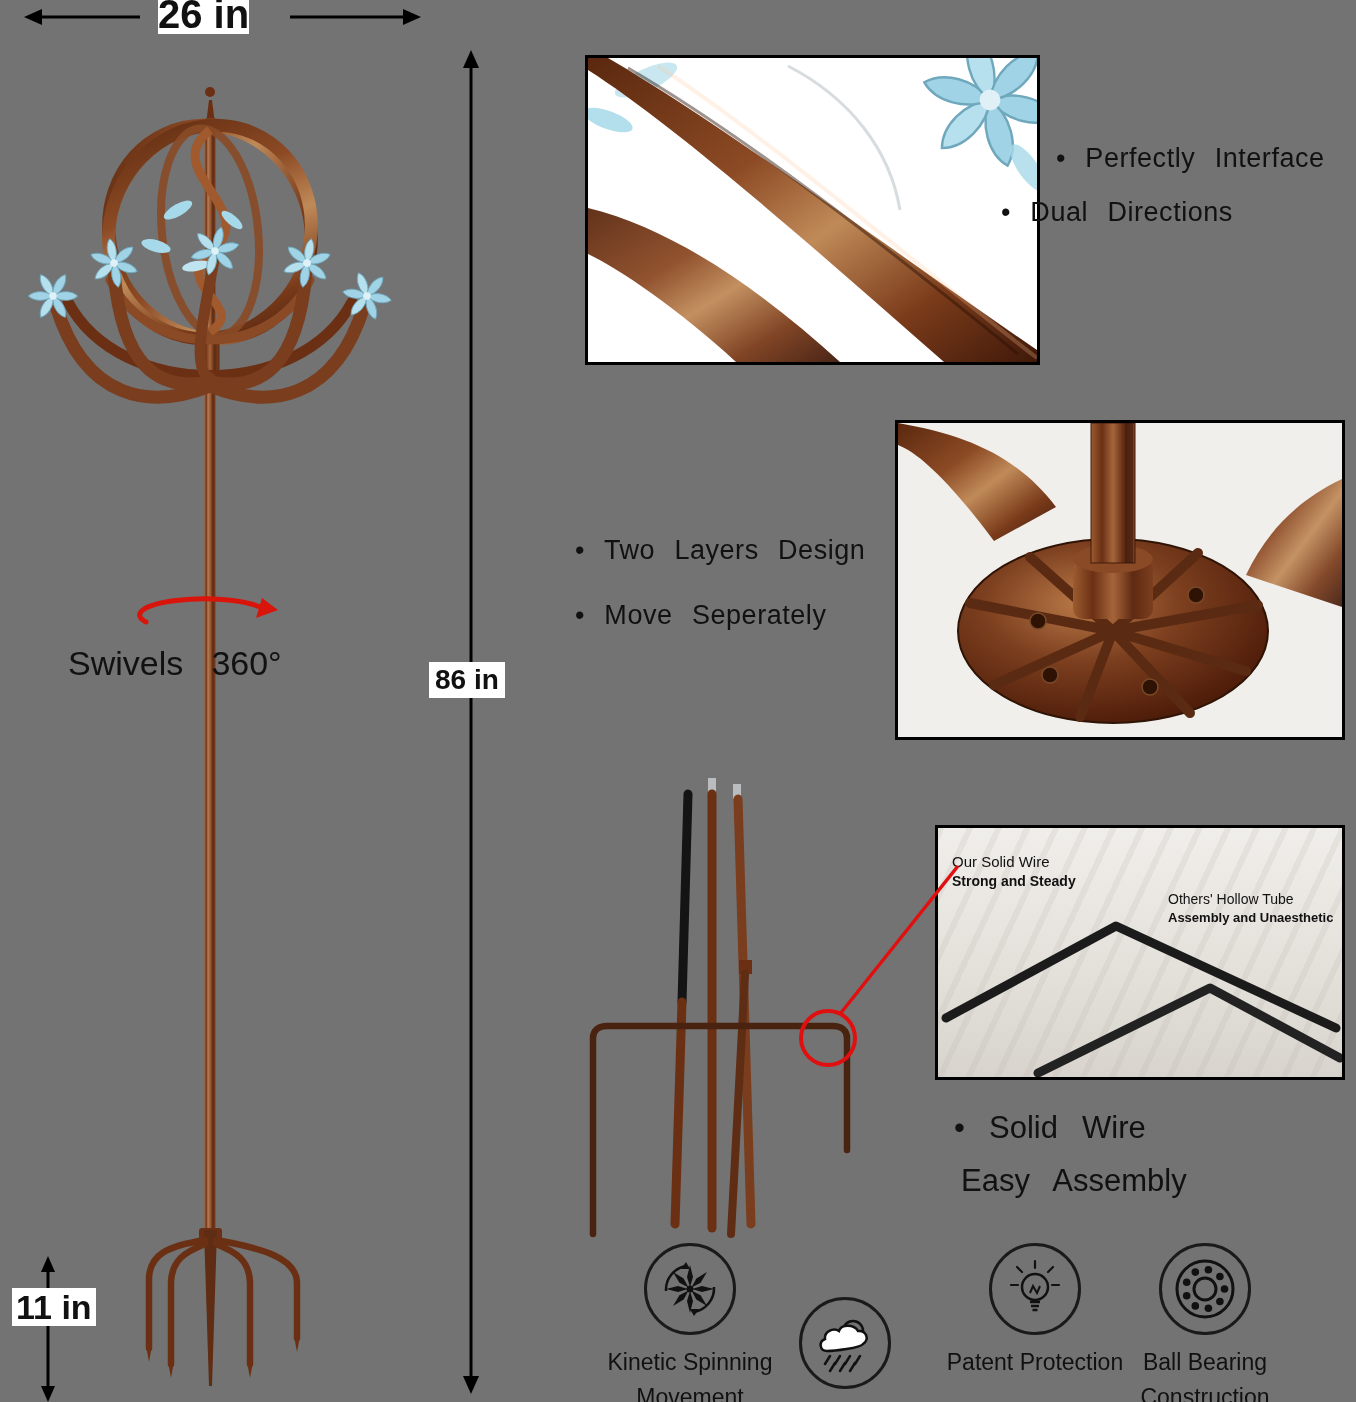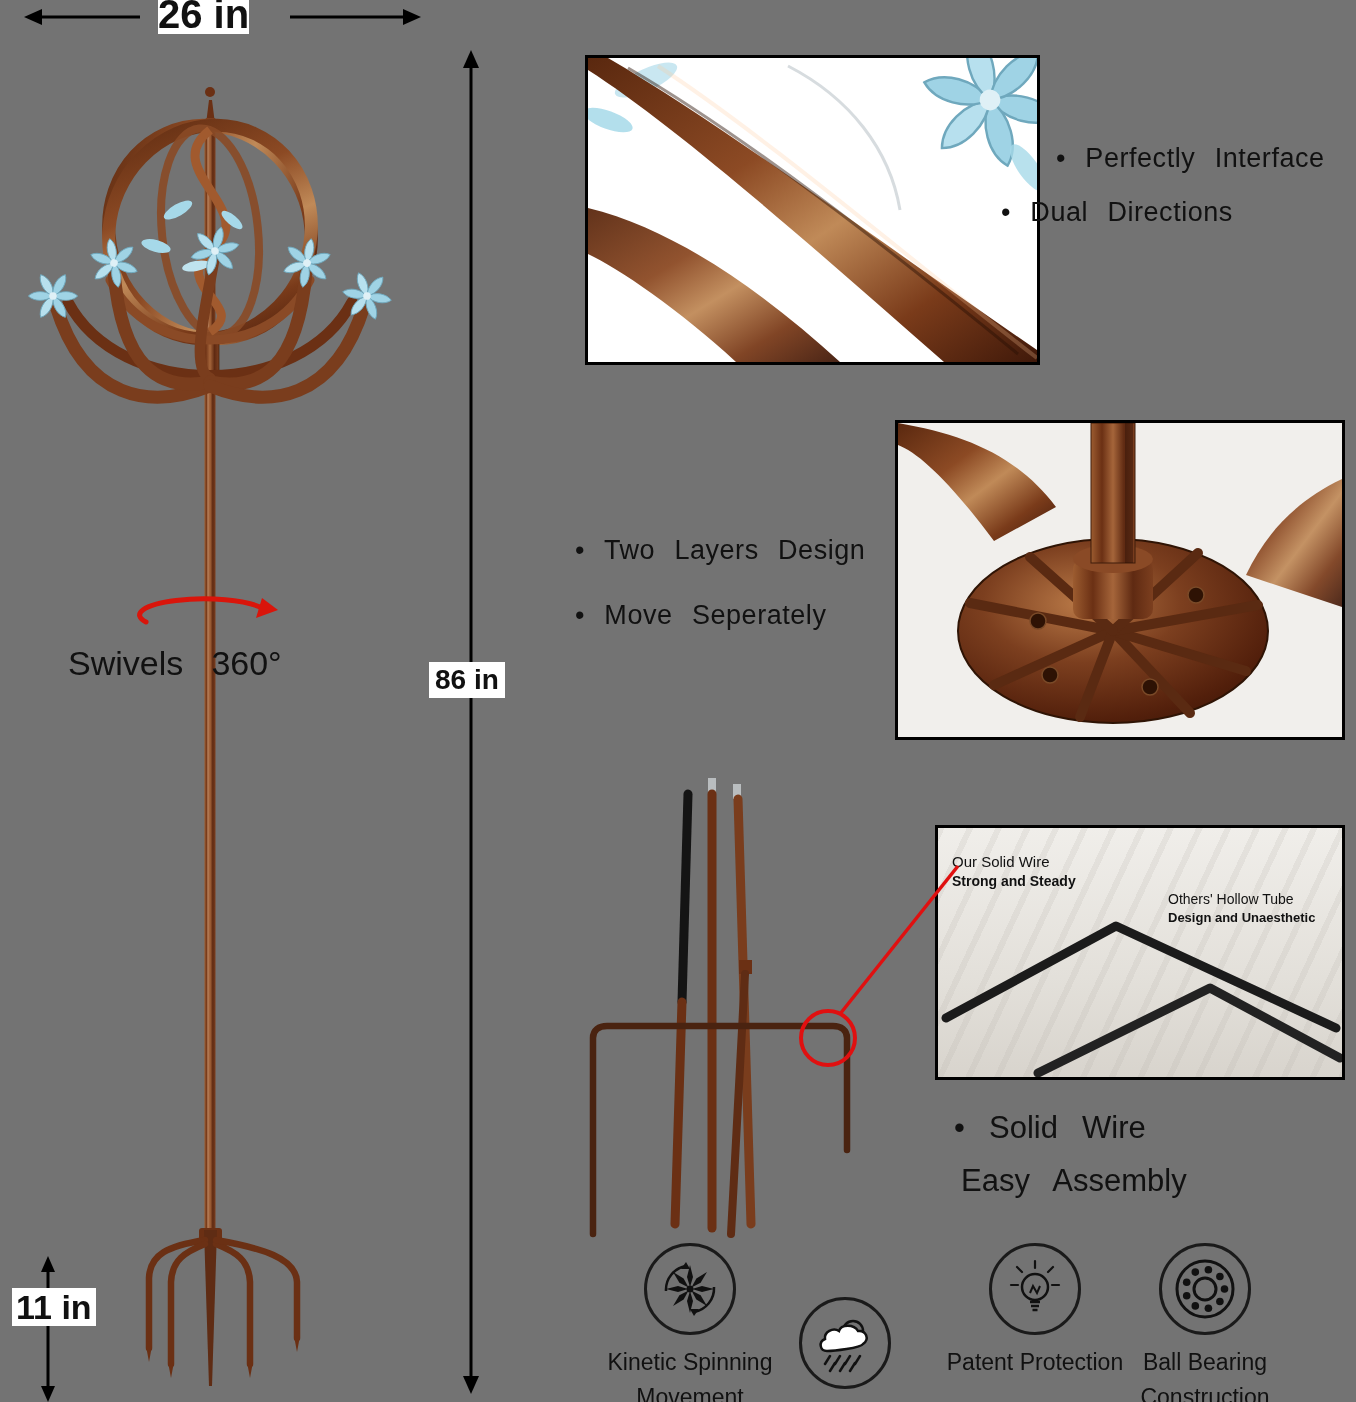--- a/index.html
+++ b/index.html
@@ -248,21 +248,21 @@
     <svg id="cmp-wires" class="abs" width="404" height="249" viewBox="0 0 404 249">
       <polyline points="8,190 178,98 398,200" fill="none" stroke="#1b1b1b" stroke-width="9" stroke-linejoin="round" stroke-linecap="round"></polyline>
       <polyline points="100,245 272,160 402,230" fill="none" stroke="#222" stroke-width="9" stroke-linejoin="round" stroke-linecap="round"></polyline>
     </svg>
     <div id="cmp-ours" class="abs">
       <div class="s1">Our Solid Wire</div>
       <div class="s2">Strong and Steady</div>
     </div>
     <div id="cmp-others" class="abs">
       <div class="s1">Others' Hollow Tube</div>
-      <div class="s2">Design and Unaesthetic</div>
+      <div class="s2">Assembly and Unaesthetic</div>
     </div>
   </div>
 
   <svg id="red-line" class="abs" width="140" height="160">
     <line x1="10" y1="156" x2="128" y2="8" stroke="#e01010" stroke-width="3.5"></line>
   </svg>
   <svg id="red-circle" class="abs" width="64" height="64">
     <circle cx="32" cy="32" r="27" fill="none" stroke="#e01010" stroke-width="4"></circle>
   </svg>
 

